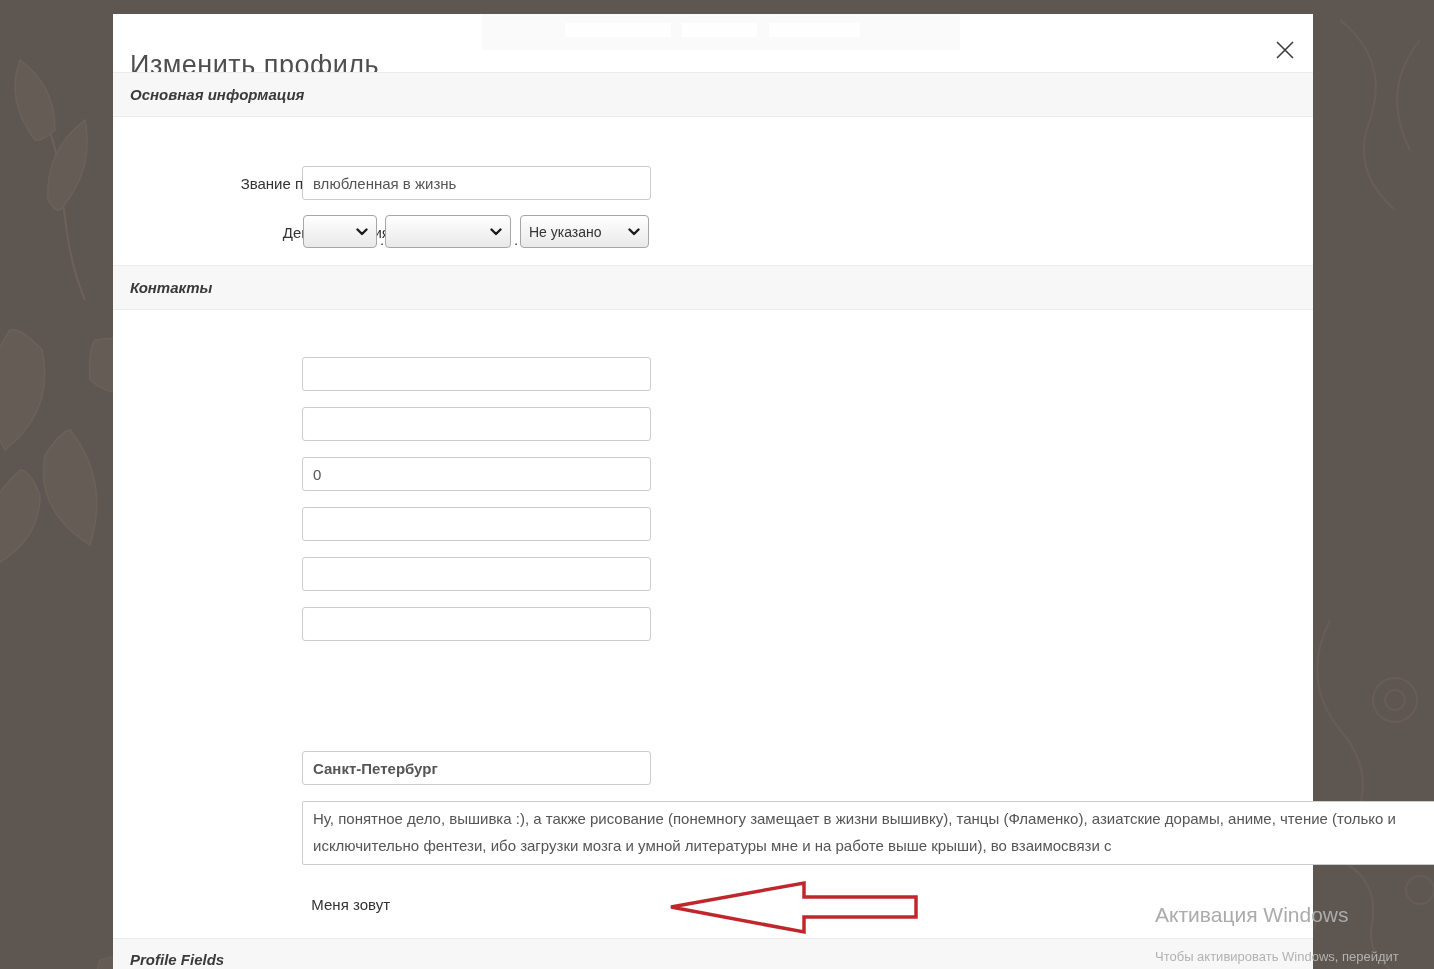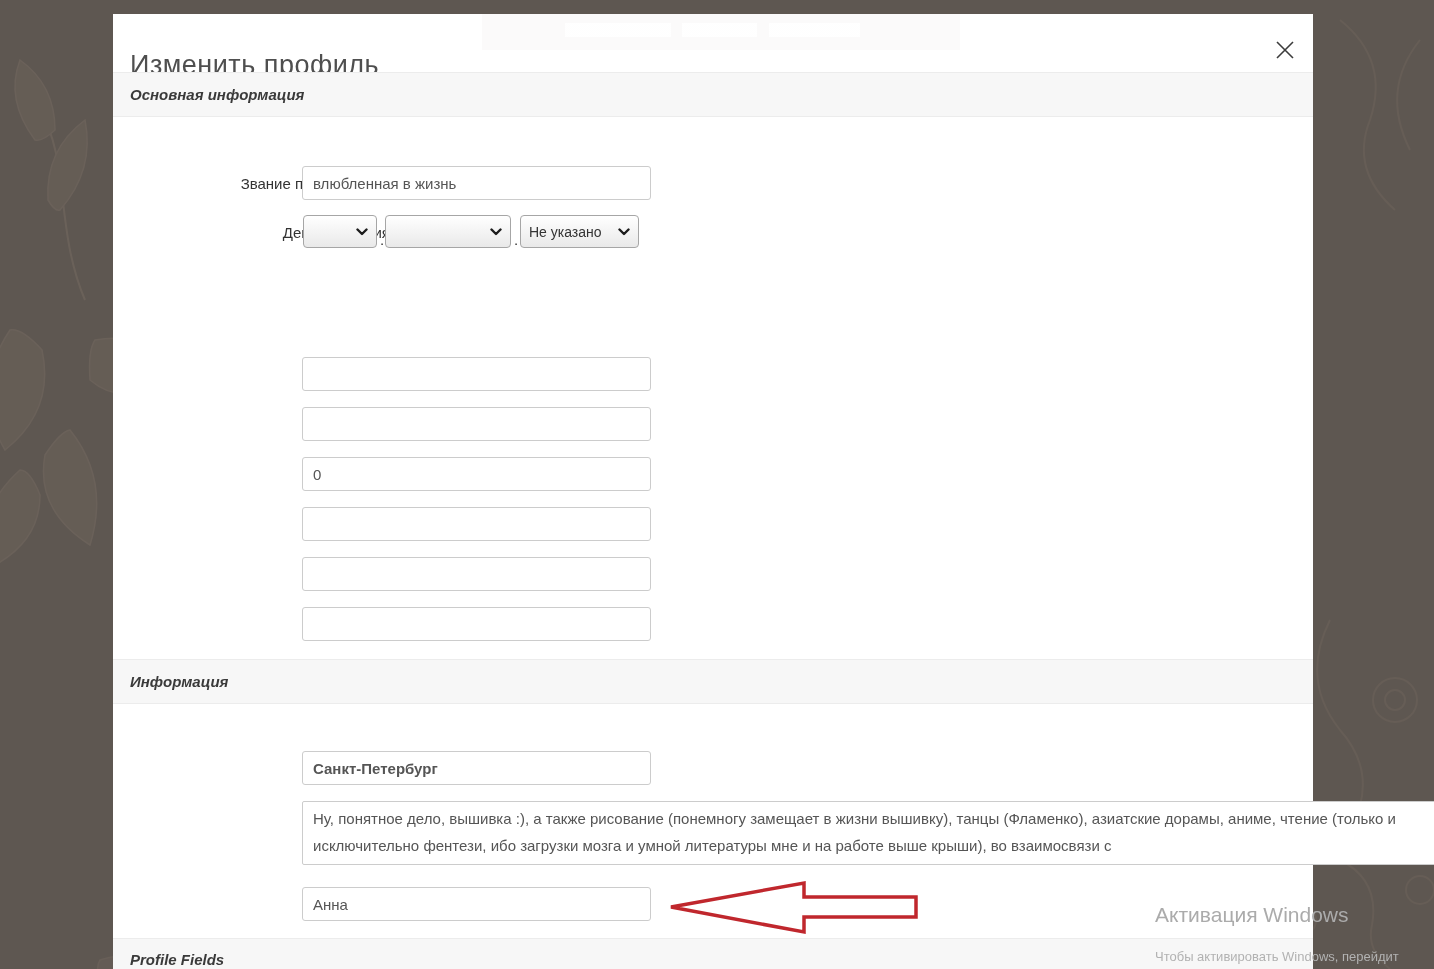--- a/index.html
+++ b/index.html
@@ -164,49 +164,49 @@
       </svg>
   </div>
   <span class="dot" style="left:267px; top:217px">.</span>
   <div class="fselect" style="left:272px; top:201px; width:126px">
     <span class="sel-val"></span>
     <svg width="12" height="8" viewBox="0 0 12 8">
         <path d="M1.5 1.5 L6 6 L10.5 1.5" fill="none" stroke="#1c1c1c" stroke-width="2.4" stroke-linecap="round" stroke-linejoin="round"></path>
       </svg>
   </div>
   <span class="dot" style="left:401px; top:217px">.</span>
-  <div class="fselect" style="left:407px; top:201px; width:119px">
+  <div class="fselect" style="left:407px; top:201px; width:129px">
     <span class="sel-val">Не указано</span>
     <svg width="12" height="8" viewBox="0 0 12 8">
         <path d="M1.5 1.5 L6 6 L10.5 1.5" fill="none" stroke="#1c1c1c" stroke-width="2.4" stroke-linecap="round" stroke-linejoin="round"></path>
       </svg>
   </div>
 
+  <div class="band" style="top:251px">
+    <span>Контакты</span>
+  </div>
 
   <div class="flabel" style="top:352px">MSN</div>
   <input class="tinput" style="left: 189px; top: 343px; width: 349px;" value="">
 
   <div class="flabel" style="top:402px">Сайт</div>
   <input class="tinput" style="left: 189px; top: 393px; width: 349px;" value="">
 
   <div class="flabel" style="top:452px">ICQ</div>
   <input class="tinput" style="left: 189px; top: 443px; width: 349px;" value="0">
 
   <div class="flabel" style="top:502px">Yahoo</div>
   <input class="tinput" style="left: 189px; top: 493px; width: 349px;" value="">
 
   <div class="flabel" style="top:552px">Jabber</div>
   <input class="tinput" style="left: 189px; top: 543px; width: 349px;" value="">
 
   <div class="flabel" style="top:602px">Skype</div>
   <input class="tinput" style="left: 189px; top: 593px; width: 349px;" value="">
 
-  <div class="band" style="top:645px">
-    <span>Информация</span>
-  </div>
 
   <div class="flabel" style="top:746px">Город</div>
   <input class="tinput" style="left: 189px; top: 737px; width: 349px; font-weight: bold;" value="Санкт-Петербург">
 
   <div class="flabel" style="top:796px">Интересы</div>
   <div class="ta-wrap">
     <div class="ta-text">Ну, понятное дело, вышивка :), а также рисование (понемногу замещает в жизни вышивку), танцы (Фламенко), азиатские дорамы, аниме, чтение (только и исключительно фентези, ибо загрузки мозга и умной литературы мне и на работе выше крыши), во взаимосвязи с</div>
     <div class="ta-scroll">
       <div class="sb-btn sb-up">
         <svg width="9" height="6" viewBox="0 0 9 6">
@@ -221,21 +221,20 @@
       </div>
       <div class="sb-grip">
         <svg width="12" height="12" viewBox="0 0 12 12">
             <path d="M11 3 L3 11 M11 7 L7 11" stroke="#9a9a9a" stroke-width="1.3"></path>
           </svg>
       </div>
     </div>
   </div>
 
   <div class="flabel" style="top:882px">Меня зовут</div>
-  <input class="tinput" style="left: 189px; top: 873px; width: 349px;" value="Анна">
 
   <svg class="arrow-annotation" width="252" height="56" viewBox="0 0 252 56">
     <polygon points="3,27 136,3 136,17 248,17 248,37 136,37 136,52" fill="#ffffff" stroke="#c0272d" stroke-width="3.5" stroke-linejoin="miter"></polygon>
   </svg>
 
   <div class="band" style="top:924px; height:31px; border-bottom:none">
     <span style="top:12px">Profile Fields</span>
   </div>
 
 </div>

